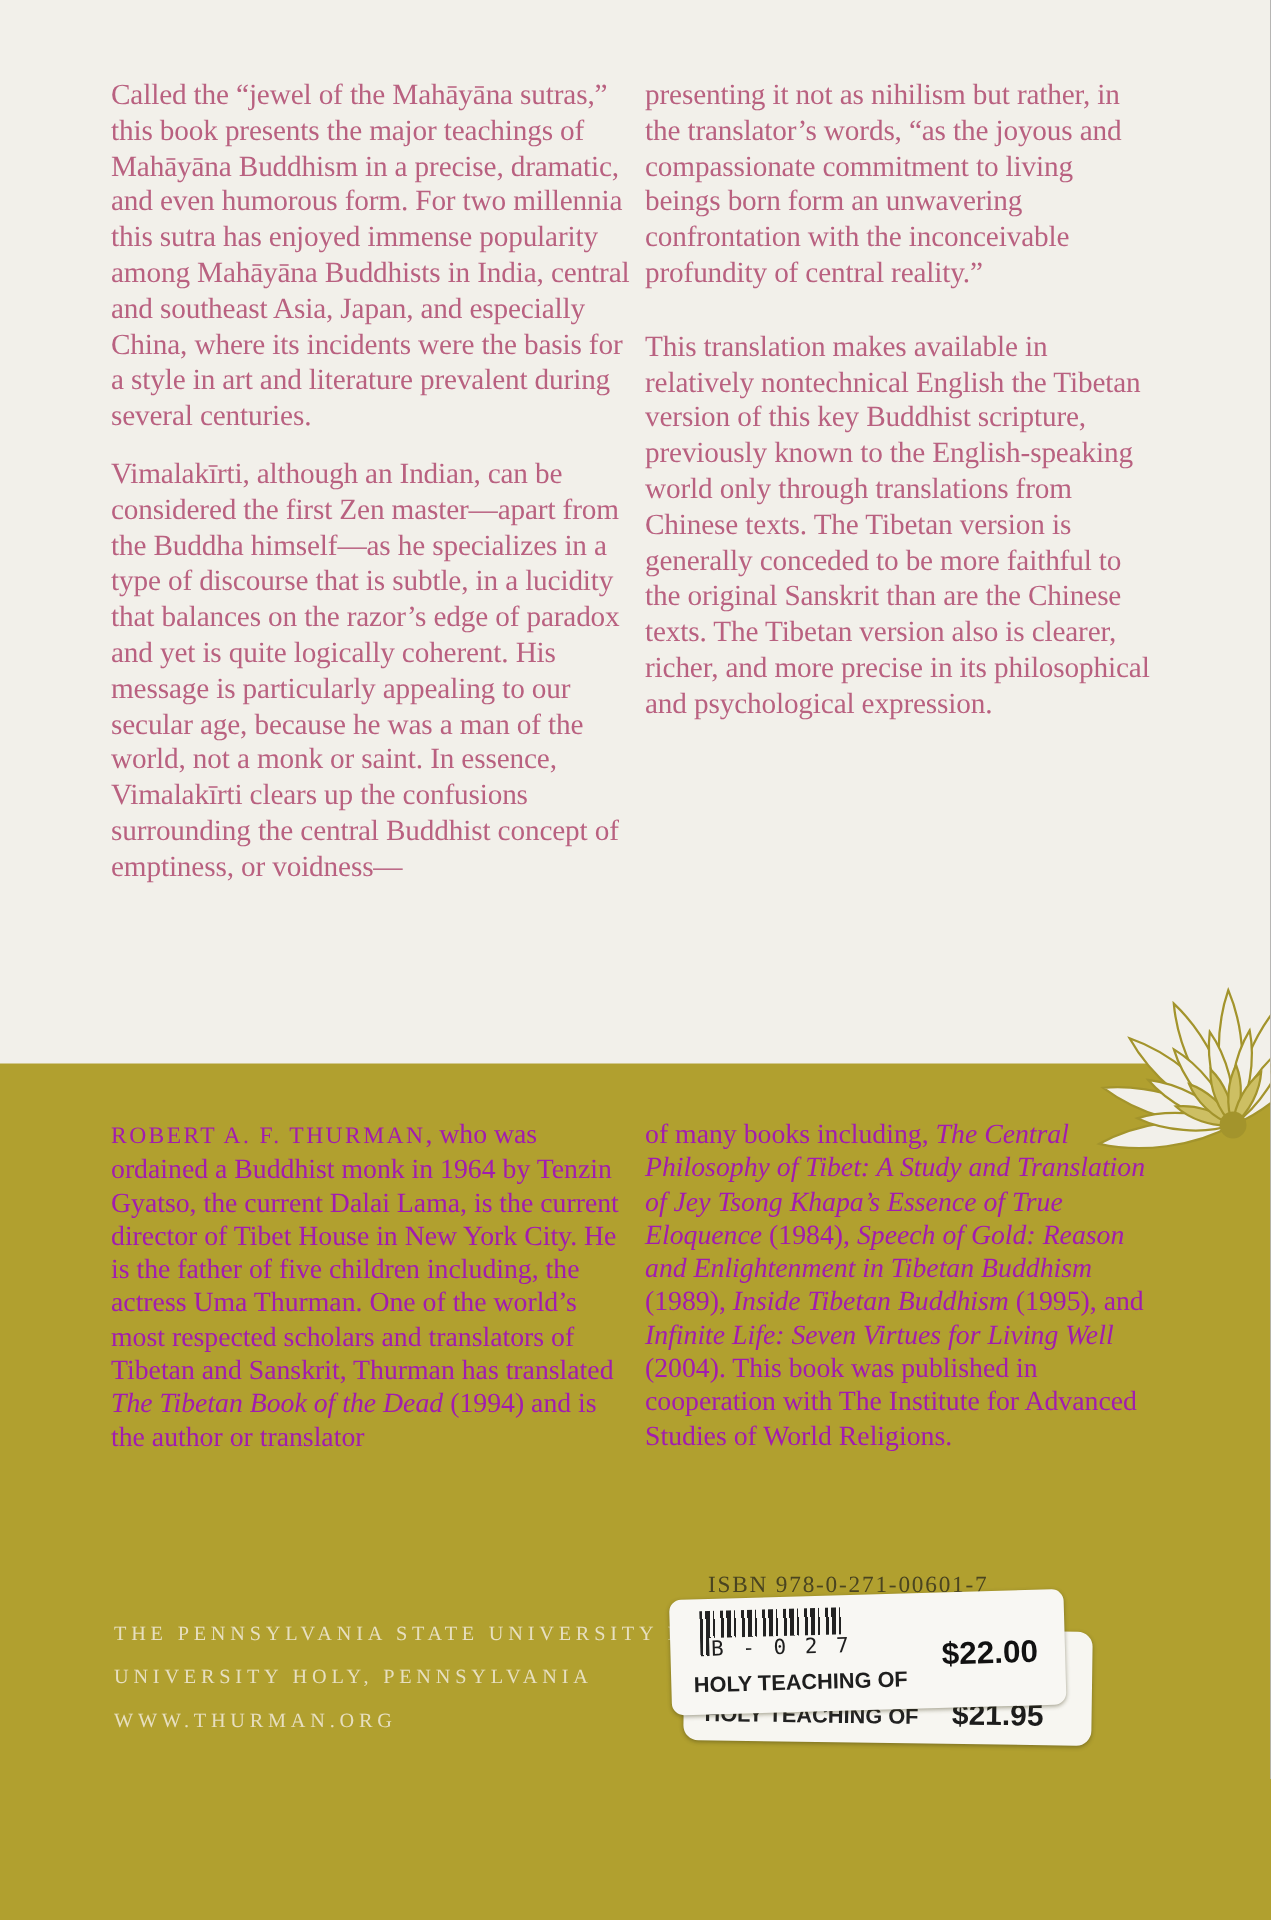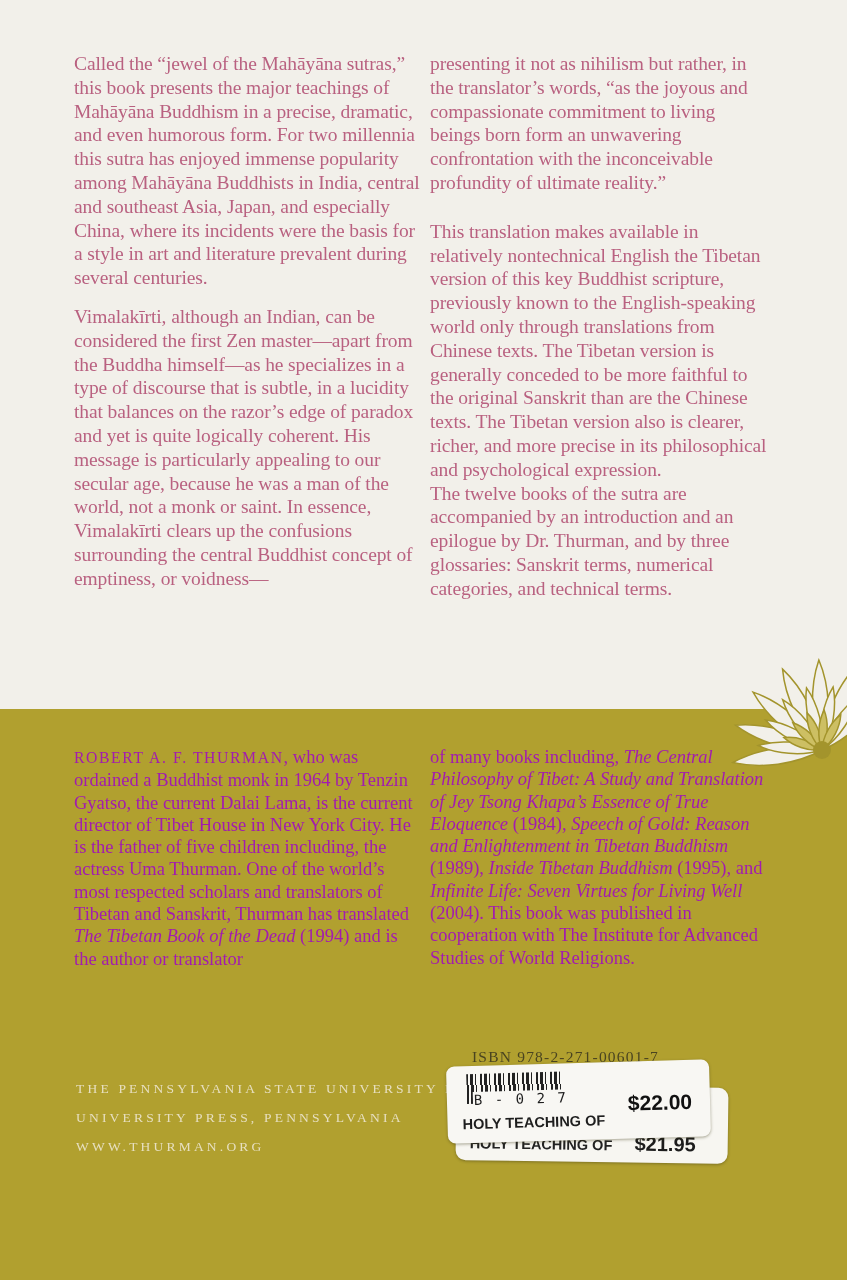--- a/index.html
+++ b/index.html
@@ -112,23 +112,22 @@
 <body>
 
 <div class="page">
 
   <div class="col col1">
     <p>Called the “jewel of the Mahāyāna sutras,” this book presents the major teachings of Mahāyāna Buddhism in a precise, dramatic, and even humorous form. For two millennia this sutra has enjoyed immense popularity among Mahāyāna Buddhists in India, central and southeast Asia, Japan, and especially China, where its incidents were the basis for a style in art and literature prevalent during several centuries.</p>
     <p class="gap-top">Vimalakīrti, although an Indian, can be considered the first Zen master—apart from the Buddha himself—as he specializes in a type of discourse that is subtle, in a lucidity that balances on the razor’s edge of paradox and yet is quite logically coherent. His message is particularly appealing to our secular age, because he was a man of the world, not a monk or saint. In essence, Vimalakīrti clears up the confusions surrounding the central Buddhist concept of emptiness, or voidness—</p>
   </div>
 
   <div class="col col2">
-    <p>presenting it not as nihilism but rather, in the translator’s words, “as the joyous and compassionate commitment to living beings born form an unwavering confrontation with the inconceivable profundity of ultimate reality.”</p>
+    <p>presenting it not as nihilism but rather, in the translator’s words, “as the joyous and compassionate commitment to living beings born form an unwavering confrontation with the inconceivable profundity of central reality.”</p>
     <p class="gap-top-lg">This translation makes available in relatively nontechnical English the Tibetan version of this key Buddhist scripture, previously known to the English-speaking world only through translations from Chinese texts. The Tibetan version is generally conceded to be more faithful to the original Sanskrit than are the Chinese texts. The Tibetan version also is clearer, richer, and more precise in its philosophical and psychological expression.</p>
-    <p>The twelve books of the sutra are accompanied by an introduction and an epilogue by Dr. Thurman, and by three glossaries: Sanskrit terms, numerical categories, and technical terms.</p>
   </div>
 
   <div class="olive-band"></div>
 
   <svg class="flower" viewBox="0 0 175 158" xmlns="http://www.w3.org/2000/svg">
     <defs>
       <path id="petalL" d="M0,0 C-11,-28 -10,-64 0,-90 C10,-64 11,-28 0,0 Z"></path>
       <path id="petalM" d="M0,0 C-8,-20 -7,-46 0,-64 C7,-46 8,-20 0,0 Z"></path>
       <path id="petalS" d="M0,0 C-6,-13 -5,-29 0,-40 C5,-29 6,-13 0,0 Z"></path>
     </defs>
@@ -160,25 +159,25 @@
   <div class="bio bio1">
     <p><span class="seg-smallcaps">ROBERT A. F. THURMAN</span><span class="seg-normal">, who was ordained a Buddhist monk in 1964 by Tenzin Gyatso, the current Dalai Lama, is the current director of Tibet House in New York City. He is the father of five children including, the actress Uma Thurman. One of the world’s most respected scholars and translators of Tibetan and Sanskrit, Thurman has translated </span><span class="seg-italic">The Tibetan Book of the Dead</span><span class="seg-normal"> (1994) and is the author or translator</span></p>
   </div>
 
   <div class="bio bio2">
     <p><span class="seg-normal">of many books including, </span><span class="seg-italic">The Central Philosophy of Tibet: A Study and Translation of Jey Tsong Khapa’s Essence of True Eloquence</span><span class="seg-normal"> (1984), </span><span class="seg-italic">Speech of Gold: Reason and Enlightenment in Tibetan Buddhism</span><span class="seg-normal"> (1989), </span><span class="seg-italic">Inside Tibetan Buddhism</span><span class="seg-normal"> (1995), and </span><span class="seg-italic">Infinite Life: Seven Virtues for Living Well</span><span class="seg-normal"> (2004). This book was published in cooperation with The Institute for Advanced Studies of World Religions.</span></p>
   </div>
 
   <div class="publisher">
     <div>THE PENNSYLVANIA STATE UNIVERSITY PRESS</div>
-    <div>UNIVERSITY PRESS, PENNSYLVANIA</div>
+    <div>UNIVERSITY HOLY, PENNSYLVANIA</div>
     <div>WWW.THURMAN.ORG</div>
   </div>
 
-  <div class="isbn-label">ISBN 978-2-271-00601-7</div>
+  <div class="isbn-label">ISBN 978-0-271-00601-7</div>
 
 
   <div class="sticker sticker-under">
     <span class="title">HOLY TEACHING OF</span>
     <span class="price">$21.95</span>
   </div>
 
   <div class="sticker sticker-top">
     <div class="mini-barcode"></div>
     <div class="code">B - 0 2 7</div>

